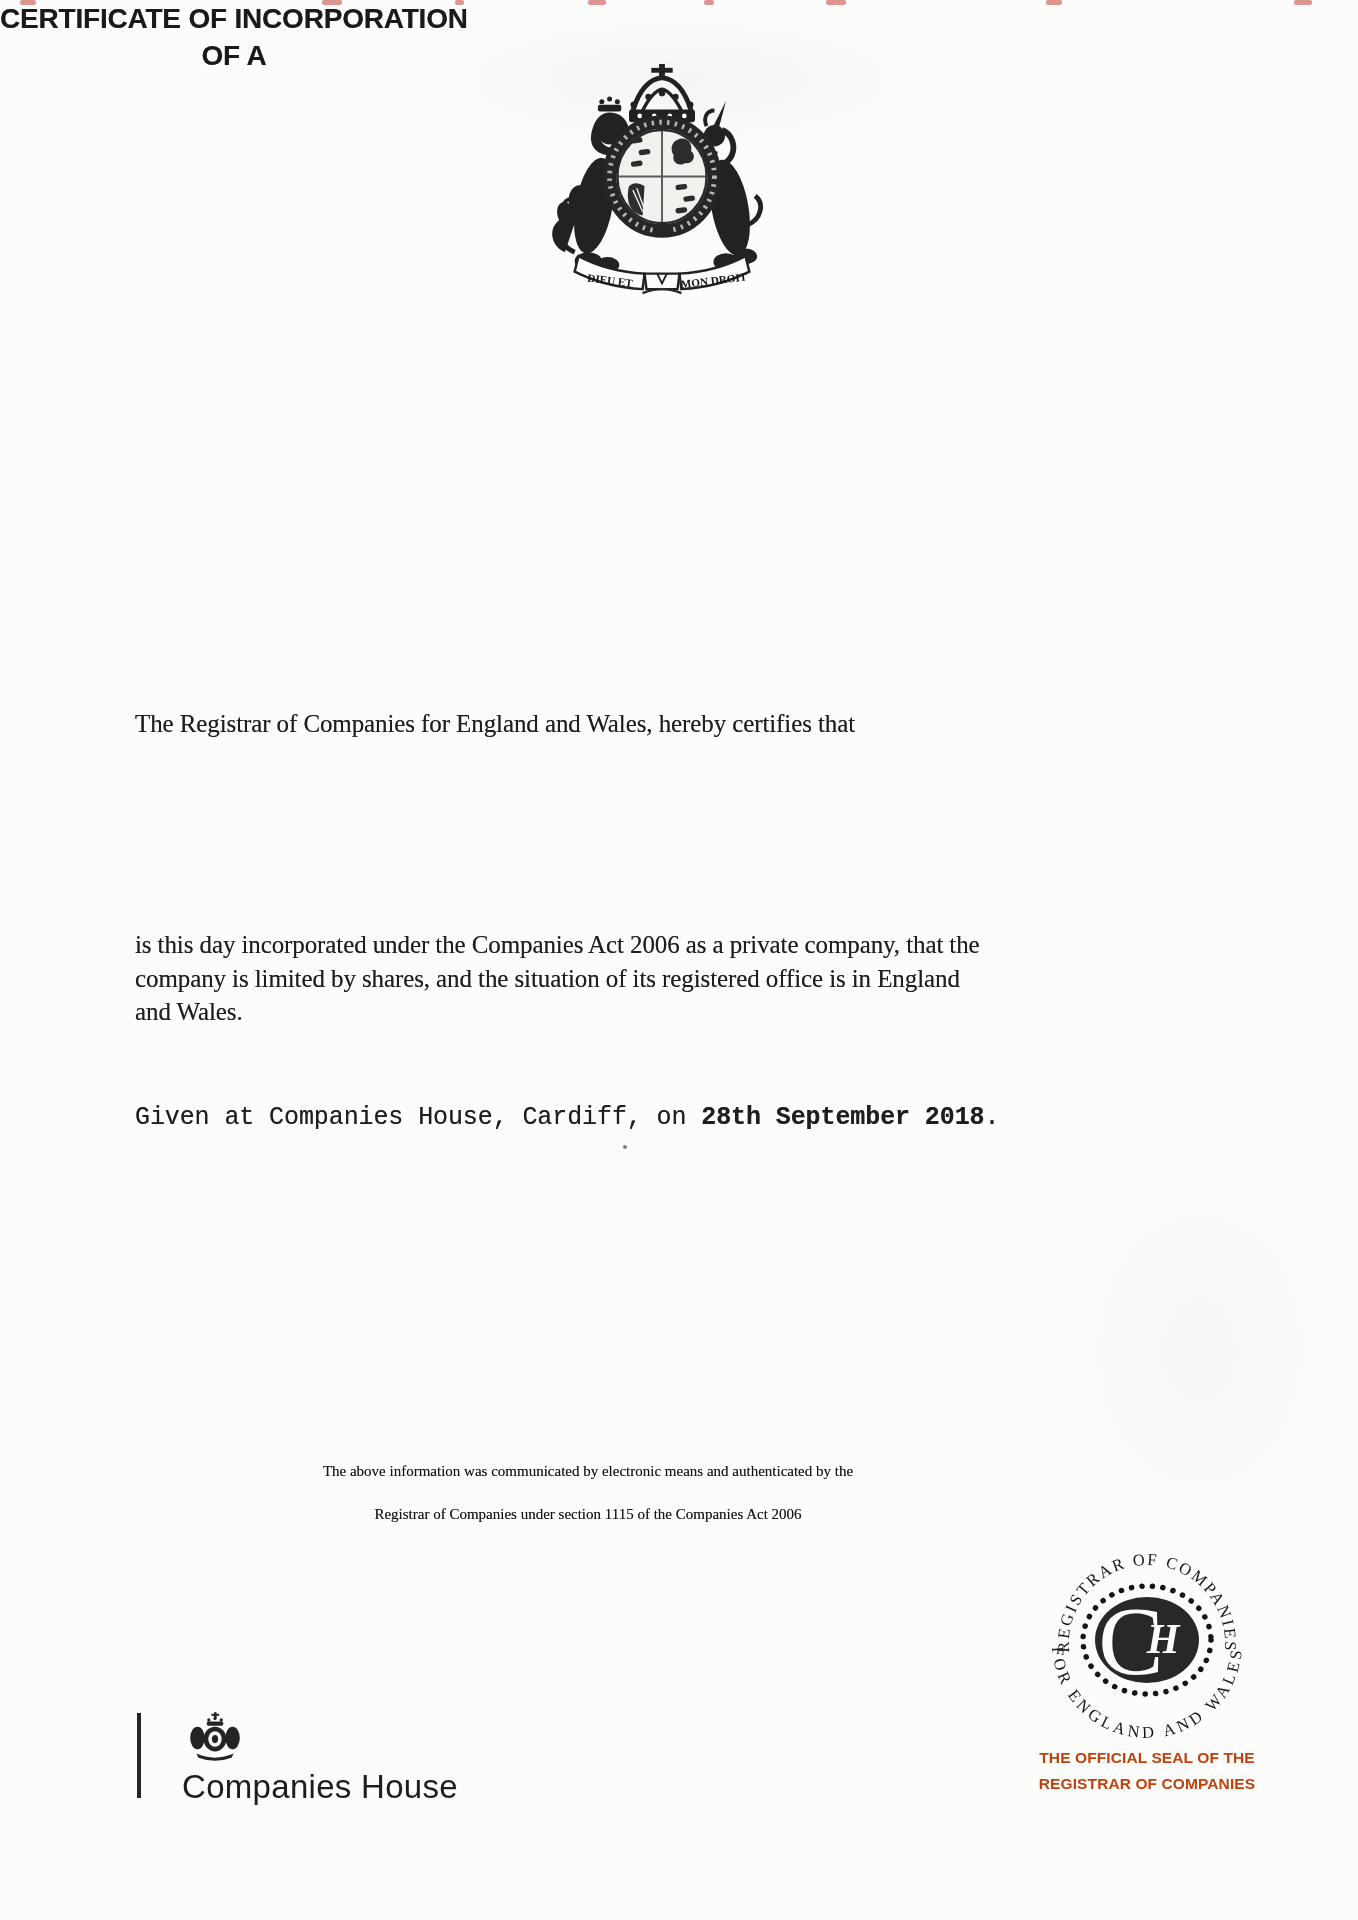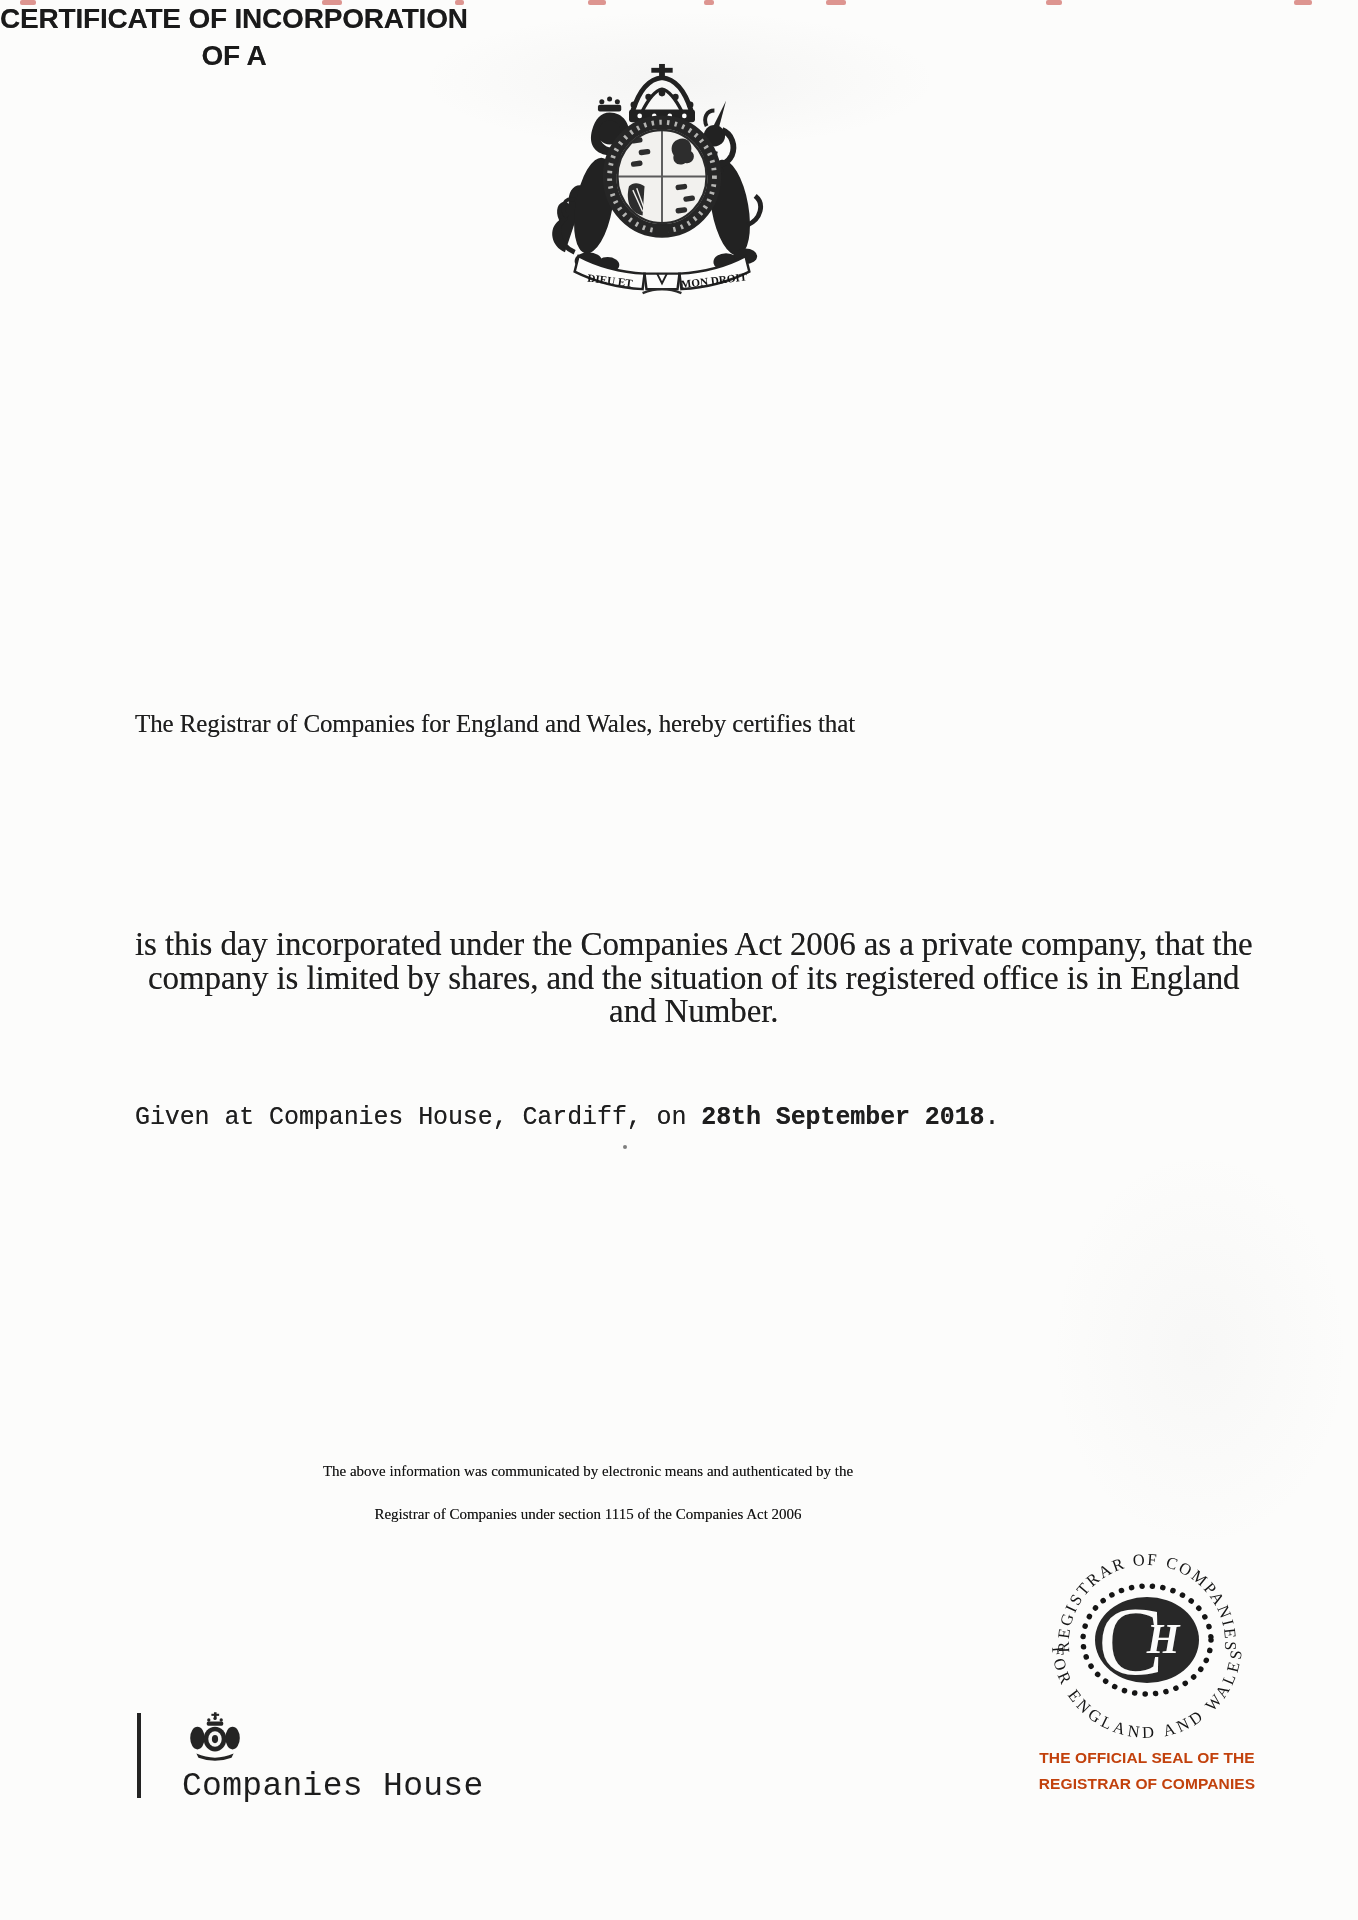--- a/index.html
+++ b/index.html
@@ -42,26 +42,25 @@
   
   .body-line{
     left:135px;
     font-size:25px;
     letter-spacing:-0.1px;
     white-space:nowrap;
     text-shadow:0 0 .5px rgba(25,25,25,.6);
   }
   .para{
     left:135px; top:928px;
-    font-size:33px;
+    font-size:25px;
     line-height:33.5px;
     letter-spacing:-0.1px;
     white-space:nowrap;
     text-shadow:0 0 .5px rgba(25,25,25,.6);
-    text-align:center;
   }
   .footer-auth{
     left:0; top:1450px; width:1176px;
     text-align:center;
     font-size:15px;
     line-height:43px;
     color:#141414;
     text-shadow:0 0 .4px rgba(25,25,25,.55);
   }
   .dot-artifact{
@@ -82,21 +81,21 @@
     letter-spacing:0.1px;
   }
 
   
   .ch-bar{
     left:137px; top:1713px; width:4px; height:85px;
     background:#232323;
   }
   .ch-text{
     left:182px; top:1768px;
-    font-family:Liberation Mono, monospace;
+    font-family:Liberation Sans, sans-serif;
     font-size:33px;
     letter-spacing:0.3px;
     color:#1d1d1d;
     white-space:nowrap;
   }
 </style>
 </head>
 <body>
 
 <div class="page">
@@ -212,21 +211,21 @@
     <div>CERTIFICATE OF INCORPORATION</div>
     <div>OF A</div>
   </div>
 
 
   <div class="abs body-line" style="top:710px;">The Registrar of Companies for England and Wales, hereby certifies that</div>
 
   <div class="abs para">
     <div>is this day incorporated under the Companies Act 2006 as a private company, that the</div>
     <div>company is limited by shares, and the situation of its registered office is in England</div>
-    <div>and Number.</div>
+    <div>and Wales.</div>
   </div>
 
   <div class="abs body-line" style="top:1103px;font-family:Liberation Mono, monospace;">
     <span>Given at Companies House, Cardiff, on </span><span style="font-weight:bold">28th September 2018</span><span>.</span>
   </div>
 
   <div class="abs dot-artifact"></div>
 
   <div class="abs footer-auth">
     <div>The above information was communicated by electronic means and authenticated by the</div>

